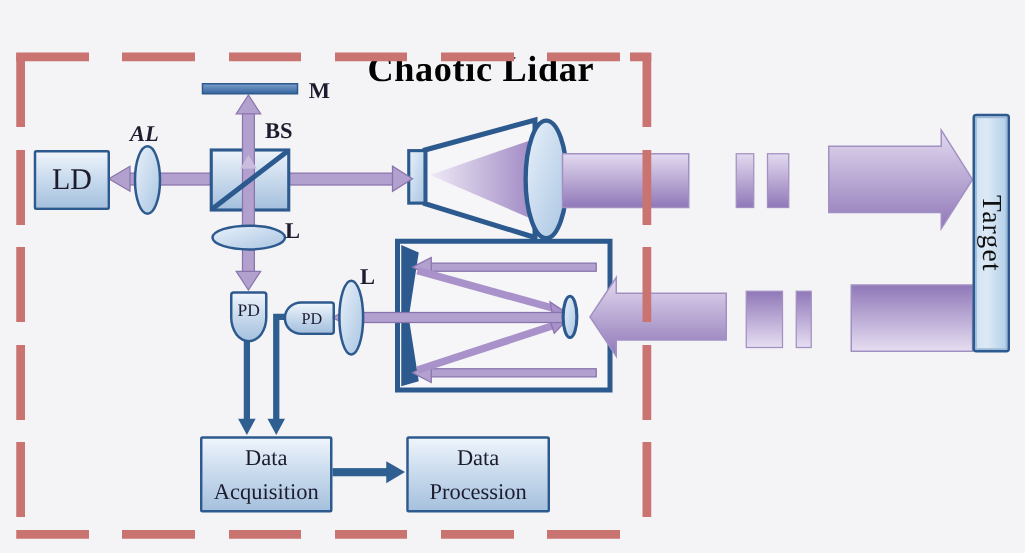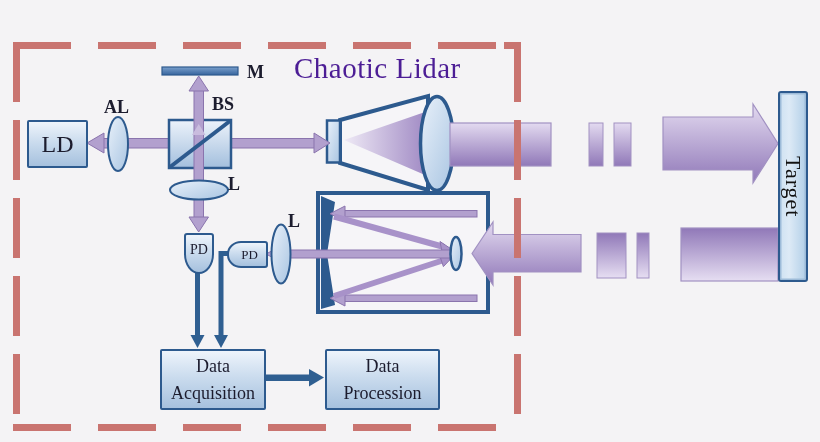--- a/index.html
+++ b/index.html
@@ -1,22 +1,22 @@
 <!DOCTYPE html>
 <html><head>
 <meta charset="utf-8">
 <style>
   html,body{margin:0;padding:0;background:#f4f3f5;}
   #stage{position:relative;width:820px;height:442px;background:#f4f3f5;overflow:hidden;
          font-family:"Liberation Serif", serif;}
   .abs{position:absolute;}
   
   .lbl{position:absolute;color:#1c1c2e;font-size:18px;font-weight:600;line-height:1;}
-  #title{position:absolute;left:294px;top:52px;width:220px;color:#4c1d95;
-         font-size:29px;font-weight:normal;letter-spacing:.5px;}
+  #title{position:absolute;left:294px;top:40px;width:220px;color:#000000;
+         font-size:29px;font-weight:bold;letter-spacing:.5px;}
   
   .bluebox{position:absolute;border:2.5px solid #2d5a8e;border-radius:2px;
            background:linear-gradient(180deg,#eef4fb 0%,#cbdcee 45%,#a6c1de 100%);
            display:flex;align-items:center;justify-content:center;color:#1c1c2e;
            box-sizing:border-box;}
   #ld-box{left:27px;top:120px;width:61px;height:48px;font-size:24px;}
   #pd1-box{left:184px;top:233px;width:30px;height:41px;border-radius:3px 3px 15px 15px / 3px 3px 20px 20px;
            font-size:14px;align-items:flex-start;padding-top:7px;}
   #pd2-box{left:227px;top:241px;width:41px;height:27px;border-radius:14px 3px 3px 14px / 13px 3px 3px 13px;
            font-size:13px;padding-left:4px;}
@@ -138,21 +138,21 @@
     <span>Data Acquisition</span>
   </div>
   <div id="dp-box" class="bluebox">
     <span>Data Procession</span>
   </div>
   <div id="target-box">
     <span>Target</span>
   </div>
 
   <div id="title">Chaotic Lidar</div>
-  <div class="lbl" style="left:104px;top:98px;">AL</div>
+  <div class="lbl" style="left:104px;top:98px;font-style:italic;">AL</div>
   <div class="lbl" style="left:212px;top:95px;">BS</div>
   <div class="lbl" style="left:247px;top:63px;">M</div>
   <div class="lbl" style="left:228px;top:175px;">L</div>
   <div class="lbl" style="left:288px;top:212px;">L</div>
 
   <div class="dash-h" style="left:13px;top:42px;width:505px;"></div>
   <div class="dash-stub" style="left:504px;top:42px;width:17px;height:7px;"></div>
   <div class="dash-h" style="left:13px;top:424px;width:505px;"></div>
   <div class="dash-v" style="left:13px;top:42px;height:375px;"></div>
   <div class="dash-v" style="left:514px;top:42px;height:380px;"></div>

